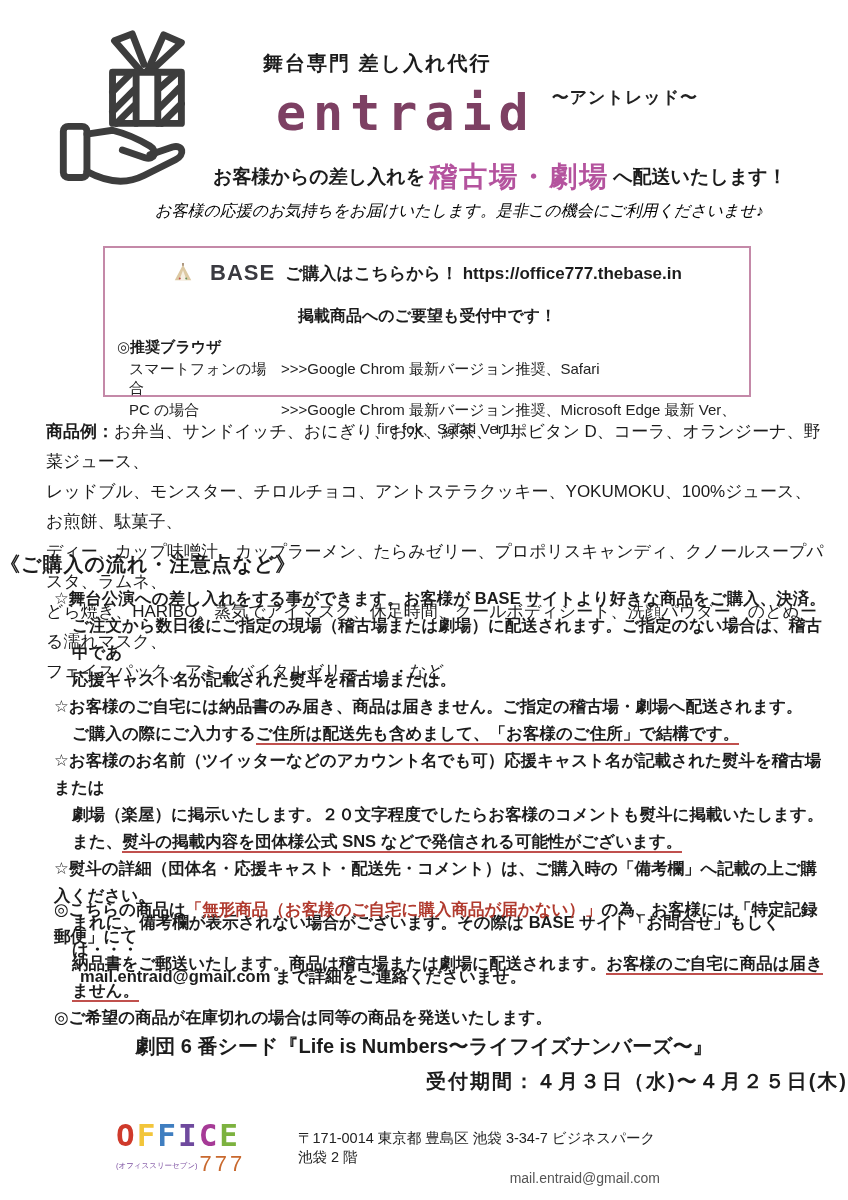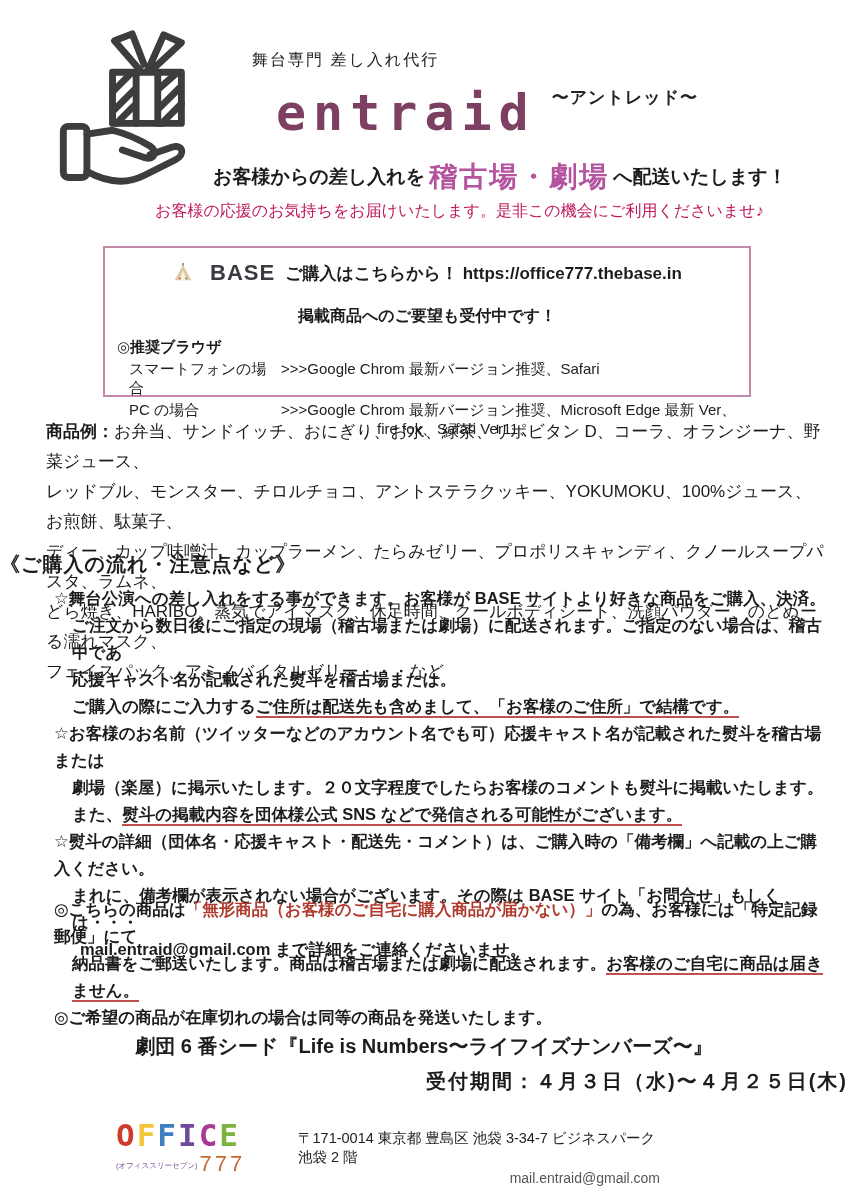--- a/index.html
+++ b/index.html
@@ -2,28 +2,28 @@
 <html><head>
 <meta charset="utf-8">
 <style>
   * { margin:0; padding:0; box-sizing:border-box; }
   html,body { background:#ffffff; }
   body { width:848px; height:1200px; font-family:"Liberation Sans","DejaVu Sans",sans-serif; color:#1c1c1c; }
   .page { position:relative; width:848px; height:1200px; background:#fff; overflow:hidden; }
 
   
   .gift-icon { position:absolute; left:55px; top:25px; width:178px; height:182px; }
-  .service-label { position:absolute; left:252px; top:50px; font-size:16px; font-weight:normal; letter-spacing:2px; }
+  .service-label { position:absolute; left:263px; top:50px; font-size:20px; font-weight:bold; letter-spacing:2px; }
   .brand-row { position:absolute; left:276px; top:86px; display:flex; align-items:flex-start; gap:16px; }
   .brand { font-family:"DejaVu Sans Mono","Liberation Mono",monospace; font-size:50px; font-weight:bold; letter-spacing:7px; line-height:1.1; }
   .brand-reading { font-size:17px; font-weight:bold; color:#222; padding-bottom:7px; letter-spacing:1px; }
   .tagline { position:absolute; left:213px; top:158px; display:flex; align-items:center; white-space:nowrap; }
   .tagline-side { font-size:19px; font-weight:bold; }
   .tagline-highlight { font-size:28px; font-weight:bold; letter-spacing:2px; padding:0 4px; }
-  .subline { position:absolute; left:155px; top:201px; font-size:16px; color:#be185d; }
+  .subline { position:absolute; left:155px; top:201px; font-size:16px; color:#000000;font-style:italic; }
 
   
   .base-box { position:absolute; left:103px; top:246px; width:648px; height:151px; border:2px solid #c489a8; padding:12px 12px 8px 12px; }
   .base-line1 { display:flex; justify-content:center; align-items:center; gap:10px; }
   .base-brand { display:flex; align-items:center; gap:16px; font-size:22px; font-weight:800; color:#3a3a40; letter-spacing:1px; }
   .base-purchase { font-size:17px; font-weight:bold; }
   .base-line2 { text-align:center; font-size:16px; font-weight:bold; margin-top:20px; }
   .browser-heading { font-size:15px; font-weight:bold; margin-top:11px; }
   .browser-row { display:flex; font-size:15px; margin-left:12px; margin-top:3px; color:#222; }
   .browser-label { width:152px; flex:none; }
@@ -128,20 +128,21 @@
     <div>ディー、カップ味噌汁、カップラーメン、たらみゼリー、プロポリスキャンディ、クノールスープパスタ、ラムネ、</div>
     <div>どら焼き、HARIBO、蒸気でアイマスク、休足時間、クールボディシート、洗顔パウダー、のどぬーる濡れマスク、</div>
     <div>フェイスパック、アミノバイタルゼリー・・・など</div>
   </div>
 
   <div class="flow-heading">《ご購入の流れ・注意点など》</div>
   <div class="notes">
     <div>☆舞台公演への差し入れをする事ができます。お客様が BASE サイトより好きな商品をご購入、決済。</div>
     <div class="indent1">ご注文から数日後にご指定の現場（稽古場または劇場）に配送されます。ご指定のない場合は、稽古中であ</div>
     <div class="indent1">応援キャスト名が記載された熨斗を稽古場または。</div>
+    <div>☆お客様のご自宅には納品書のみ届き、商品は届きません。ご指定の稽古場・劇場へ配送されます。</div>
     <div class="indent1"><span>ご購入の際にご入力する</span><span class="u-red">ご住所は配送先も含めまして、「お客様のご住所」で結構です。</span></div>
     <div>☆お客様のお名前（ツイッターなどのアカウント名でも可）応援キャスト名が記載された熨斗を稽古場または</div>
     <div class="indent1">劇場（楽屋）に掲示いたします。２０文字程度でしたらお客様のコメントも熨斗に掲載いたします。</div>
     <div class="indent1"><span>また、</span><span class="u-red">熨斗の掲載内容を団体様公式 SNS などで発信される可能性がございます。</span></div>
     <div>☆熨斗の詳細（団体名・応援キャスト・配送先・コメント）は、ご購入時の「備考欄」へ記載の上ご購入ください。</div>
     <div class="indent1">まれに、備考欄が表示されない場合がございます。その際は BASE サイト「お問合せ」もしくは・・・</div>
     <div class="indent2">mail.entraid@gmail.com まで詳細をご連絡くださいませ。</div>
   </div>
 
   <div class="circles">

